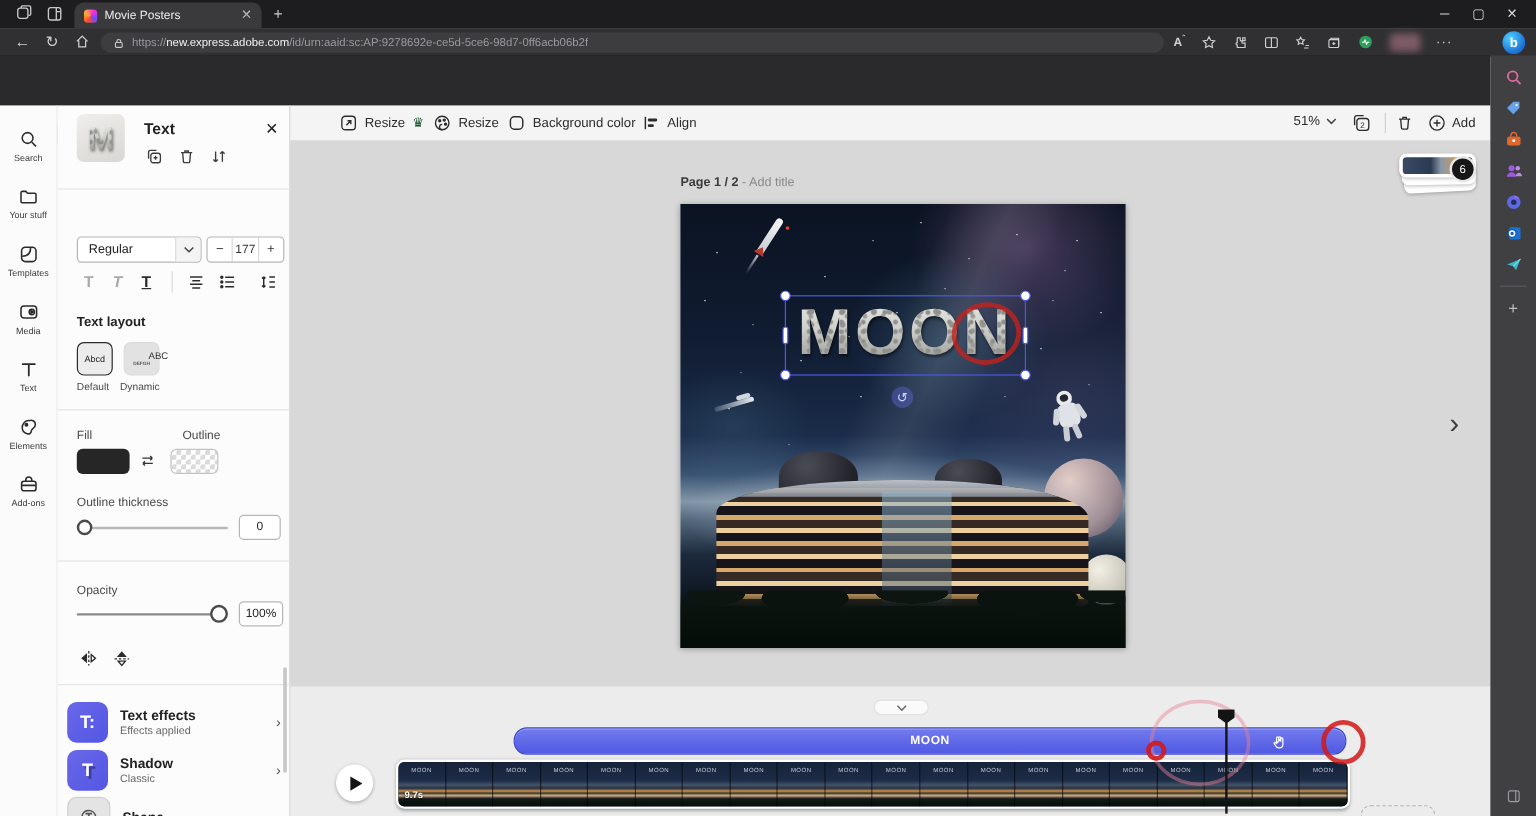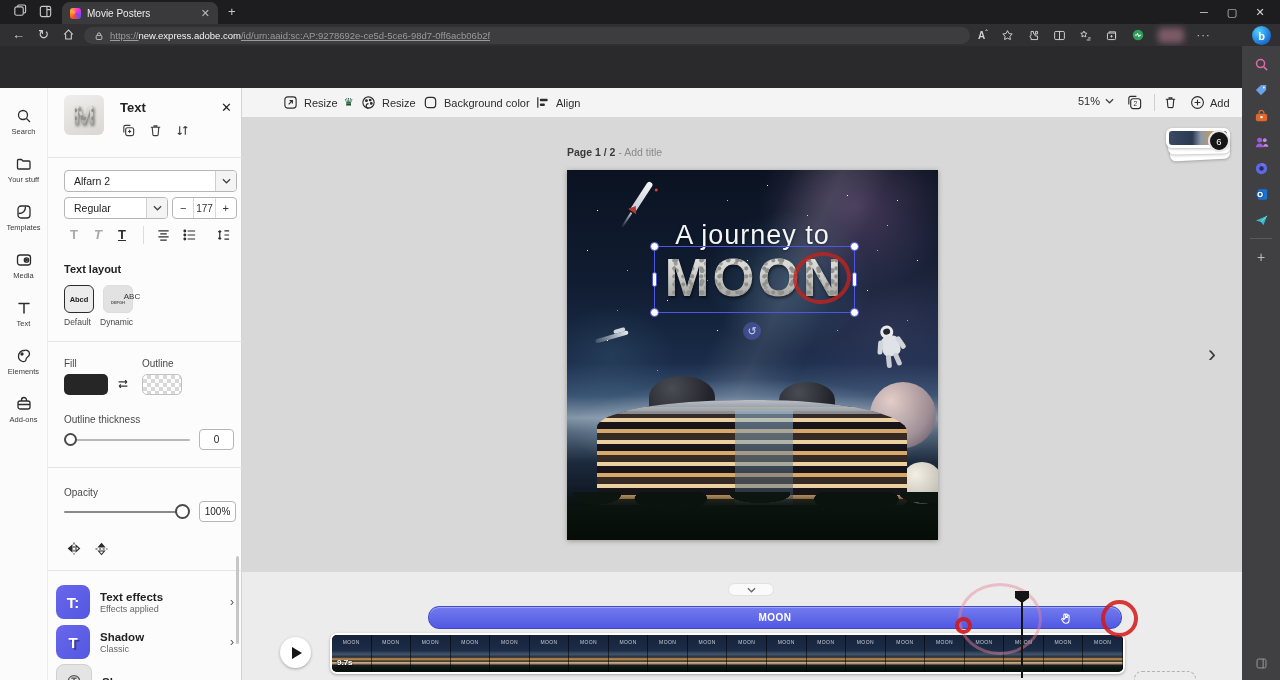--- a/index.html
+++ b/index.html
@@ -16,21 +16,21 @@
   .favicon{width:11px;height:11px;border-radius:3px;
        background:conic-gradient(from 210deg,#ff4b2b,#ffb12b,#ff2bd6,#6b4bff,#ff4b2b);}
   .tab-title{font-size:10px;color:#ececec;white-space:nowrap;overflow:hidden;flex:1;}
   .tab-x{color:#b9b9b9;font-size:11px;line-height:1;cursor:pointer;}
   .chrome-ic{color:#c9c9c9;}
   .winbtn{color:#d8d8d8;font-size:11px;width:28px;text-align:center;line-height:22px;}
   .toolbar{left:0;top:24px;width:1280px;height:22px;background:#303032;border-bottom:1px solid #191919;}
   .urlbar{left:84px;top:27px;width:886px;height:17px;background:#3d3d40;border-radius:9px;
           display:flex;align-items:center;padding:0 10px;gap:6px;box-sizing:border-box;}
   .url{font-size:9.5px;white-space:nowrap;overflow:hidden;}
-  .url .dim{color:#9a9a9e;text-decoration:underline;} .url .hi{color:#f2f2f2;}
+  .url .dim{color:#9a9a9e;} .url .hi{color:#f2f2f2;}
   .nav-glyph{color:#cfcfcf;font-size:13px;line-height:1;}
 
   
   .appheader{left:0;top:46px;width:1242px;height:42px;background:#2a2a2c;}
   .xlogo{width:19px;height:18px;clip-path:polygon(50% 0,100% 100%,0 100%);
          background:conic-gradient(from 180deg,#ff3b3b,#ffb62b,#38d39f,#3b8bff,#c23bff,#ff3b3b);}
   .beta{background:linear-gradient(135deg,#5a5fe8,#4a50d8);color:#fff;font-size:7.5px;font-weight:bold;
         letter-spacing:.5px;padding:3px 9px;border-radius:9px;}
   .doc-title{color:#f2f2f2;font-size:11.5px;font-weight:bold;}
   .hdr-ic{color:#d6d6d6;}
@@ -355,28 +355,20 @@
       </svg>
   </div>
   <div class="abs pic" style="left:175px;top:123px;">
     <svg width="15" height="15" viewBox="0 0 16 16" fill="none" stroke="#3c3c3c" stroke-width="1.2">
         <path d="M5 3.5v9M5 12.5l-2-2M5 12.5l2-2M11 12.5v-9M11 3.5l-2 2M11 3.5l2 2"></path>
       </svg>
   </div>
   <div class="abs pic" style="left:221px;top:100px;font-size:13px;color:#222;">✕</div>
   <div class="abs pdiv" style="top:157px;"></div>
 
-  <div class="abs field" style="left:64px;top:170px;width:173px;height:22px;">
-    <span class="cap">Alfarn 2</span>
-    <span class="chev">
-        <svg width="9" height="6" viewBox="0 0 10 6" fill="none" stroke="#444" stroke-width="1.4">
-          <path d="M1 1l4 4 4-4"></path>
-        </svg>
-      </span>
-  </div>
   <div class="abs field" style="left:64px;top:197px;width:104px;height:22px;">
     <span class="cap">Regular</span>
     <span class="chev">
         <svg width="9" height="6" viewBox="0 0 10 6" fill="none" stroke="#444" stroke-width="1.4">
           <path d="M1 1l4 4 4-4"></path>
         </svg>
       </span>
   </div>
   <div class="abs stepper" style="left:172px;top:197px;width:65px;height:22px;">
     <span class="seg">−</span>
@@ -402,32 +394,32 @@
       </svg>
   </div>
   <div class="abs pic" style="left:216px;top:228px;">
     <svg width="15" height="14" viewBox="0 0 16 15" fill="none" stroke="#2c2c2c" stroke-width="1.3">
         <path d="M9 3h5M9 7.5h5M9 12h5M4 2.8v9.4M4 2.8L2.5 4.4M4 2.8l1.5 1.6M4 12.2l-1.5-1.6M4 12.2l1.5-1.6"></path>
       </svg>
   </div>
 
   <span class="abs sec-h" style="left:64px;top:263px;">Text layout</span>
   <div class="abs lay-btn sel" style="left:64px;top:285px;">
-    <span style="font-size:7.5px;font-weight:bold;color:#222;">Abcd</span>
+    <span style="font-size:7.5px;font-weight:normal;color:#222;">Abcd</span>
   </div>
   <div class="abs lay-btn alt" style="left:103px;top:285px;">
     <span style="font-size:8px;font-weight:normal;color:#333;margin-left:28px;">ABC</span>
     <span style="font-size:4px;font-weight:bold;color:#555;">DEFGH</span>
   </div>
   <span class="abs lab9" style="left:64px;top:317px;">Default</span>
   <span class="abs lab9" style="left:100px;top:317px;">Dynamic</span>
   <div class="abs pdiv" style="top:341px;"></div>
 
   <span class="abs lab9" style="left:64px;top:358px;font-size:10px;">Fill</span>
-  <span class="abs lab9" style="left:142px;top:358px;font-size:10px;">Outline</span>
+  <span class="abs lab9" style="left:152px;top:358px;font-size:10px;">Outline</span>
   <div class="abs swatch" style="left:64px;top:374px;width:44px;height:21px;background:#262626;"></div>
   <div class="abs pic" style="left:116px;top:377px;">
     <svg width="14" height="14" viewBox="0 0 16 16" fill="none" stroke="#333" stroke-width="1.3">
         <path d="M3 5.5h9.5M12.5 5.5l-2-2M12.5 5.5l-2 2M13 10.5H3.5M3.5 10.5l2-2M3.5 10.5l2 2"></path>
       </svg>
   </div>
   <div class="abs swatch checker" style="left:142px;top:374px;width:40px;height:21px;"></div>
 
   <span class="abs lab9" style="left:64px;top:414px;font-size:10px;">Outline thickness</span>
   <div class="abs slider-track" style="left:64px;top:439px;width:126px;"></div>
@@ -556,21 +548,20 @@
       <div class="abs" style="left:16px;top:0;width:6px;height:34px;border-radius:3px 3px 0 0;background:linear-gradient(#f6f6f6,#c6cad2);"></div>
       <div class="abs" style="left:14px;top:28px;width:10px;height:7px;background:#b43a30;clip-path:polygon(0 100%,50% 0,100% 100%);"></div>
       <div class="abs" style="left:18px;top:36px;width:2px;height:18px;background:linear-gradient(rgba(255,255,255,.75),transparent);"></div>
       <div class="abs" style="left:26px;top:2px;width:3px;height:3px;border-radius:50%;background:#e3402f;"></div>
     </div>
     <div class="abs ship">
       <div class="abs" style="left:10px;top:4px;width:34px;height:4px;border-radius:2px;background:linear-gradient(90deg,rgba(255,255,255,.15),#e8ecf2);"></div>
       <div class="abs" style="left:30px;top:0;width:12px;height:4px;border-radius:2px;background:#cfd6de;"></div>
     </div>
 
-    <div class="abs journey">A journey to</div>
     <div class="abs moonword stone">MOON</div>
 
     <div class="abs astro">
       <div class="abs" style="left:9px;top:0;width:13px;height:13px;border-radius:50%;background:#e9eaec;"></div>
       <div class="abs" style="left:12px;top:3px;width:7px;height:6px;border-radius:50%;background:#23262e;"></div>
       <div class="abs" style="left:7px;top:11px;width:18px;height:20px;border-radius:6px;background:#dfe2e6;"></div>
       <div class="abs" style="left:3px;top:13px;width:5px;height:14px;border-radius:3px;background:#d2d5da;transform:rotate(18deg);"></div>
       <div class="abs" style="left:24px;top:13px;width:5px;height:14px;border-radius:3px;background:#d2d5da;transform:rotate(-20deg);"></div>
       <div class="abs" style="left:8px;top:29px;width:5px;height:13px;border-radius:3px;background:#c9ccd2;transform:rotate(8deg);"></div>
       <div class="abs" style="left:17px;top:29px;width:5px;height:13px;border-radius:3px;background:#c9ccd2;transform:rotate(-10deg);"></div>

